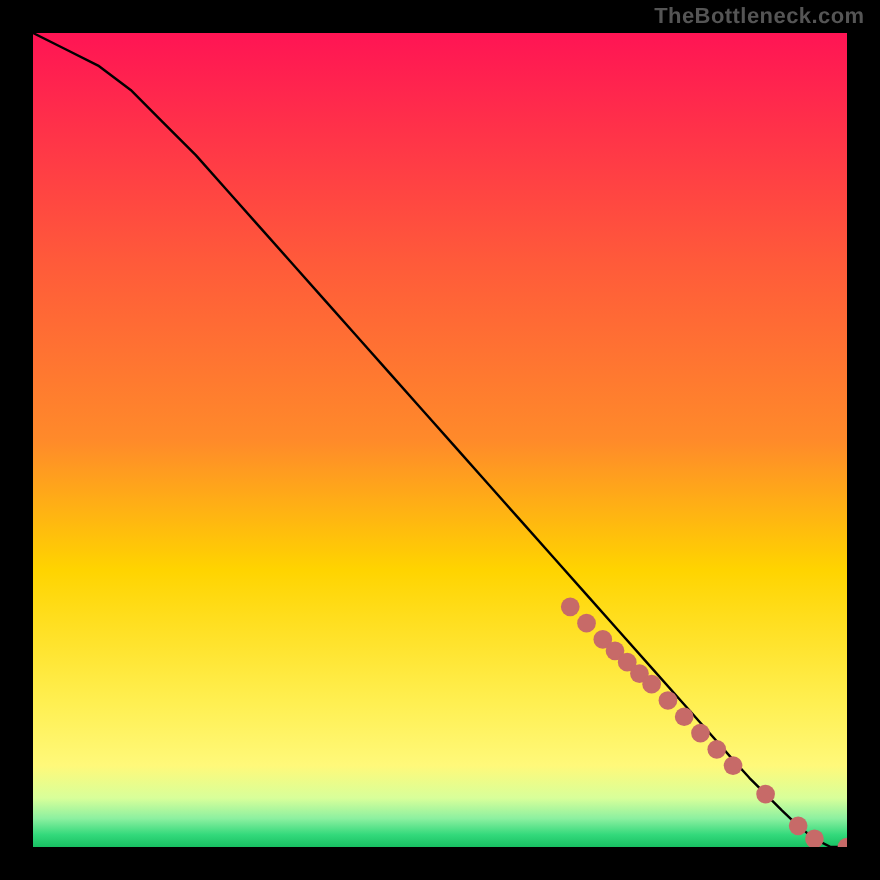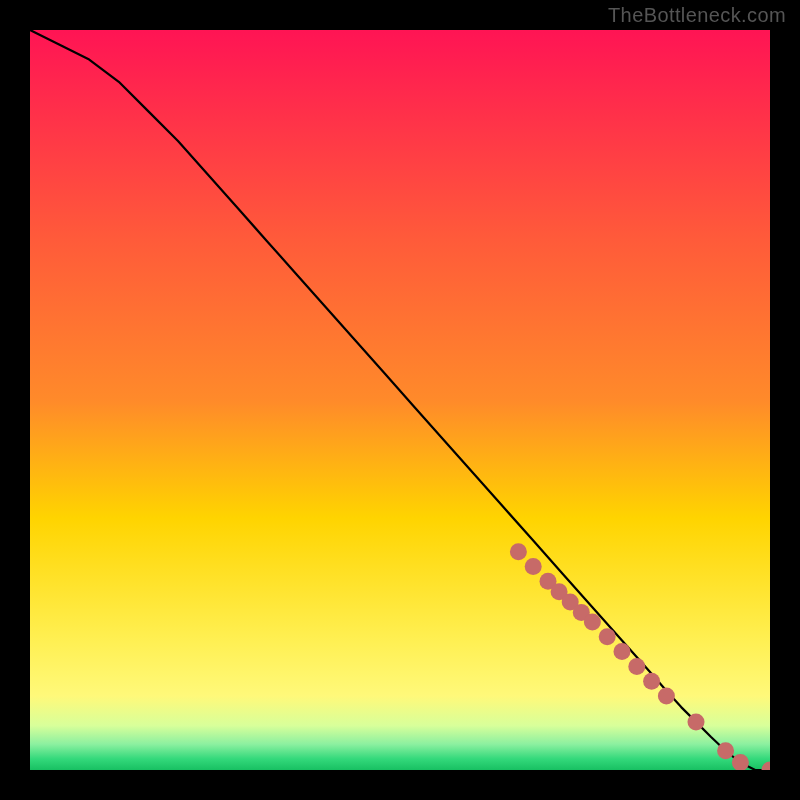--- a/index.html
+++ b/index.html
@@ -16,21 +16,21 @@
     width: 800px;
     height: 800px;
     background: #000;
   }
   .watermark {
     position: absolute;
     top: 4px;
     right: 14px;
     color: #555;
     font-size: 20px;
-    font-weight: 400;
+    font-weight: 700;
     letter-spacing: 0.4px;
     user-select: none;
   }
   .plot {
     position: absolute;
     left: 30px;
     top: 30px;
     width: 740px;
     height: 740px;
   }

